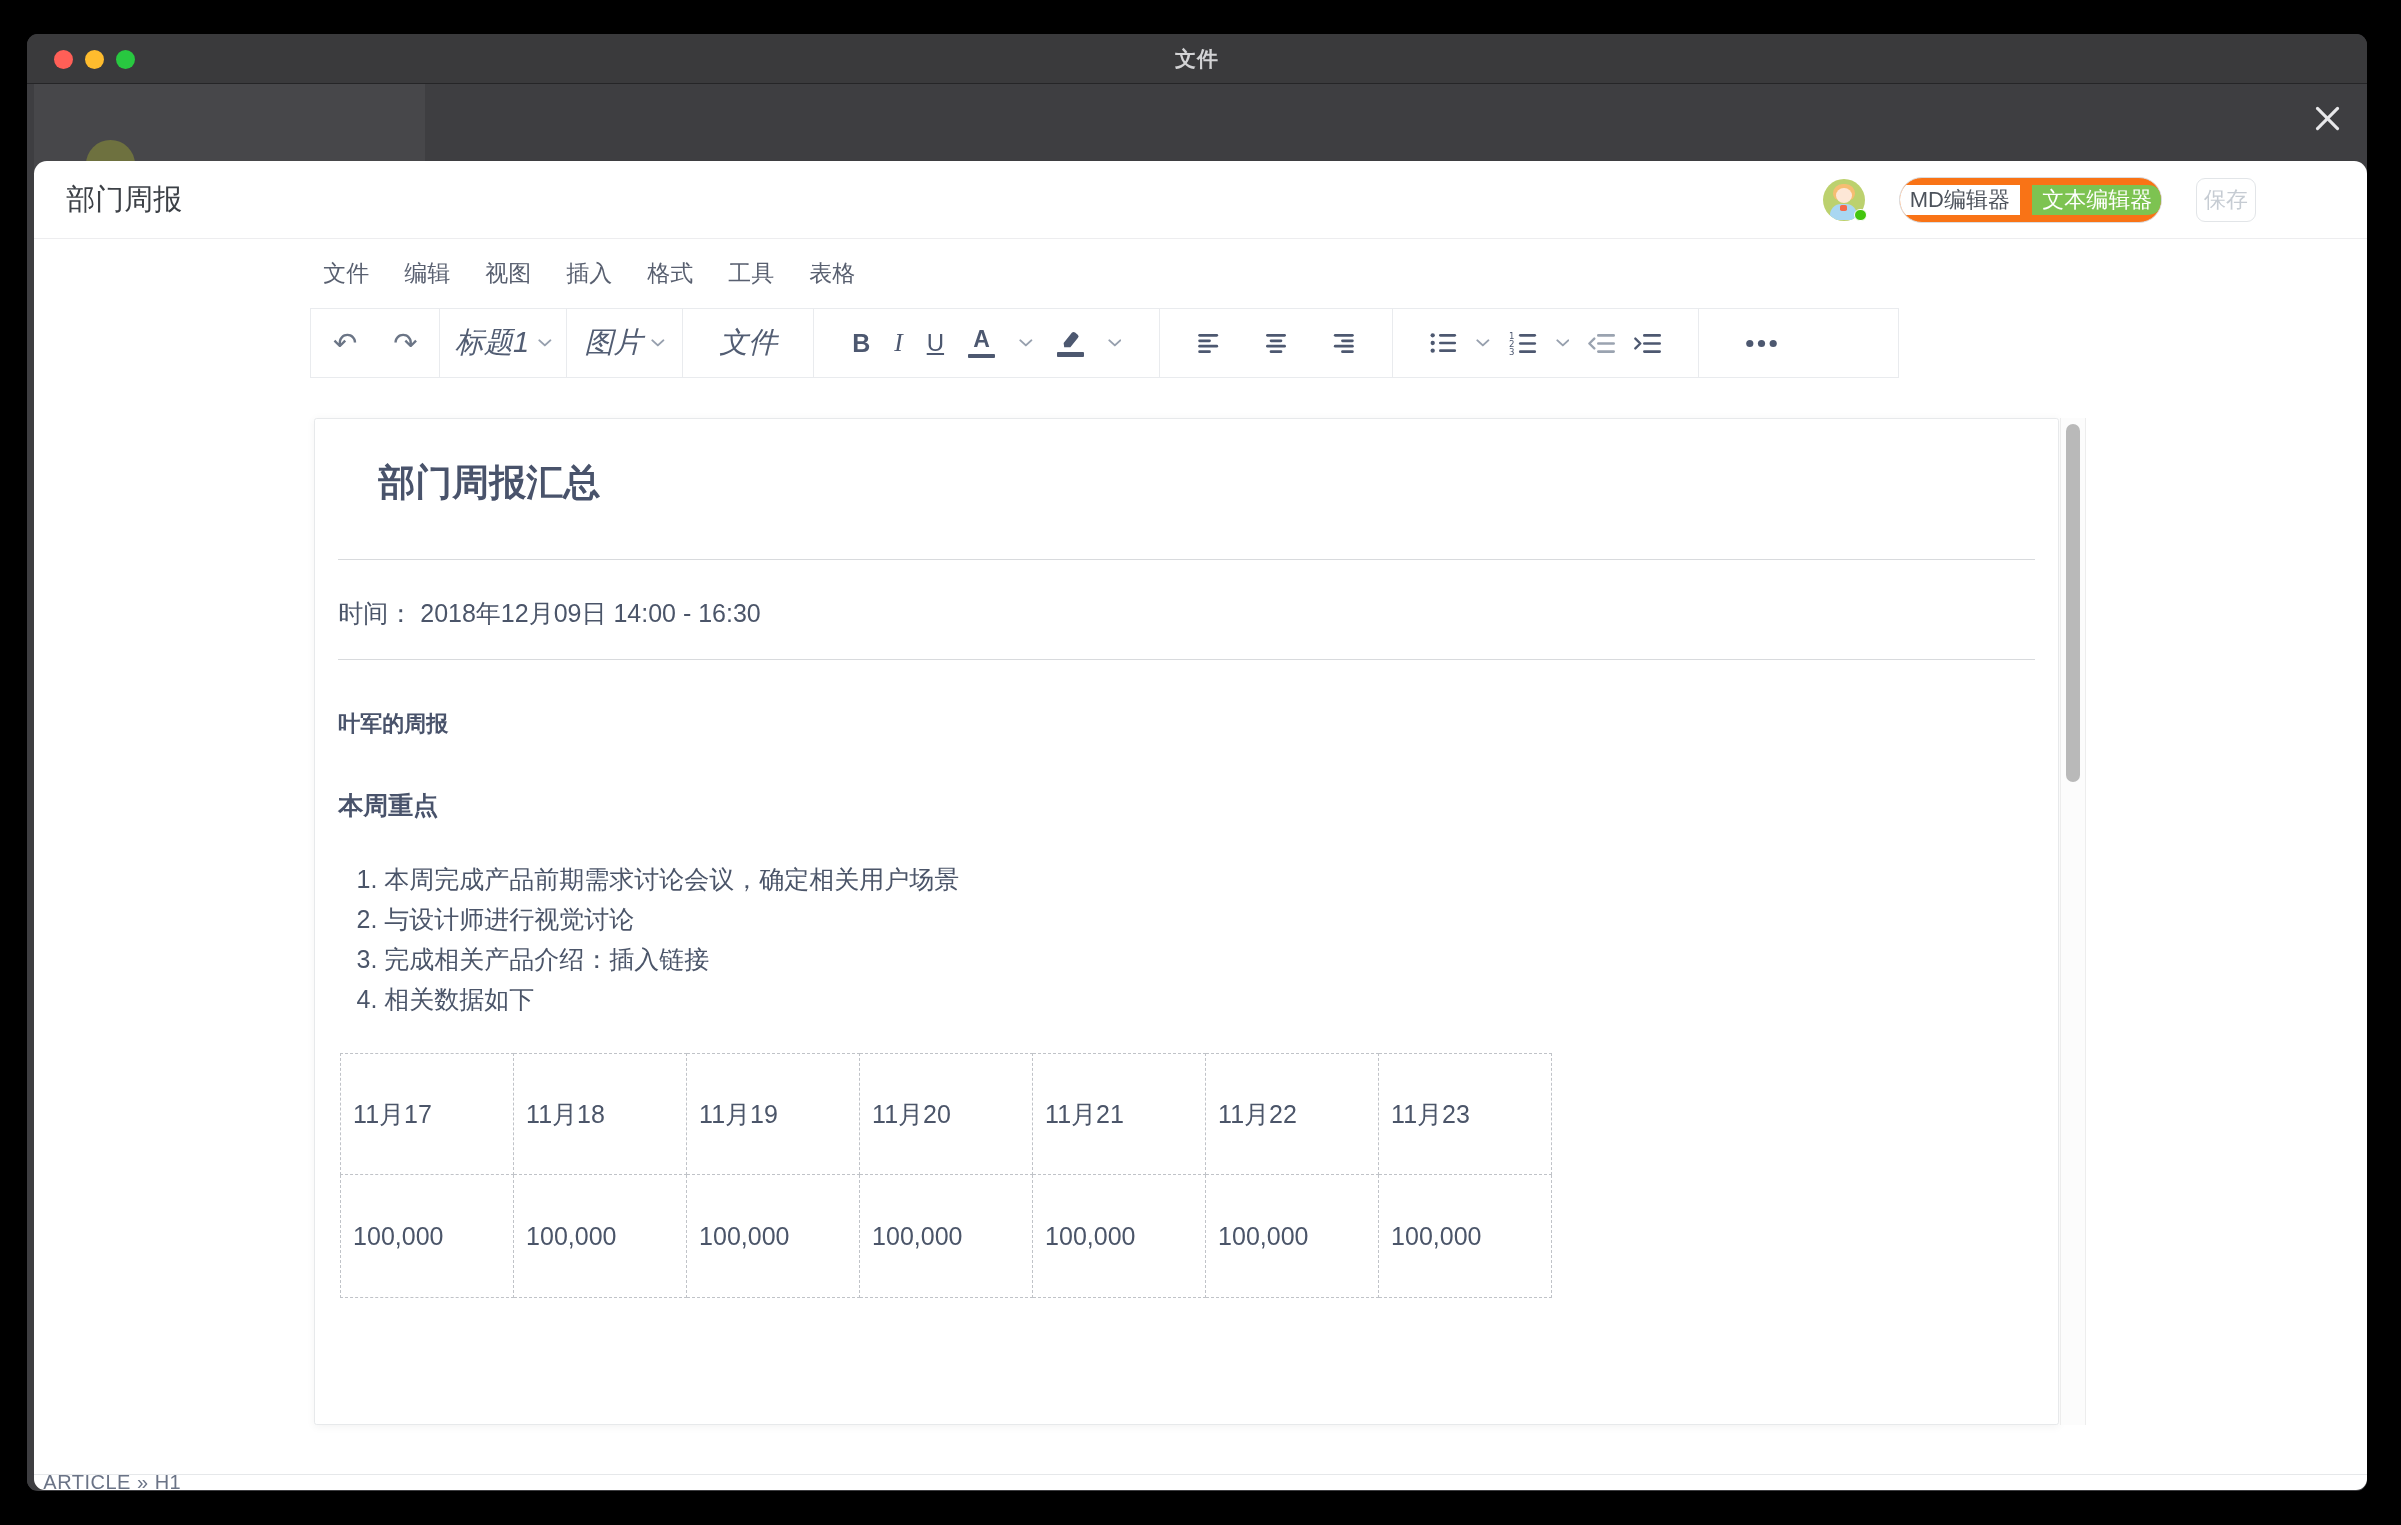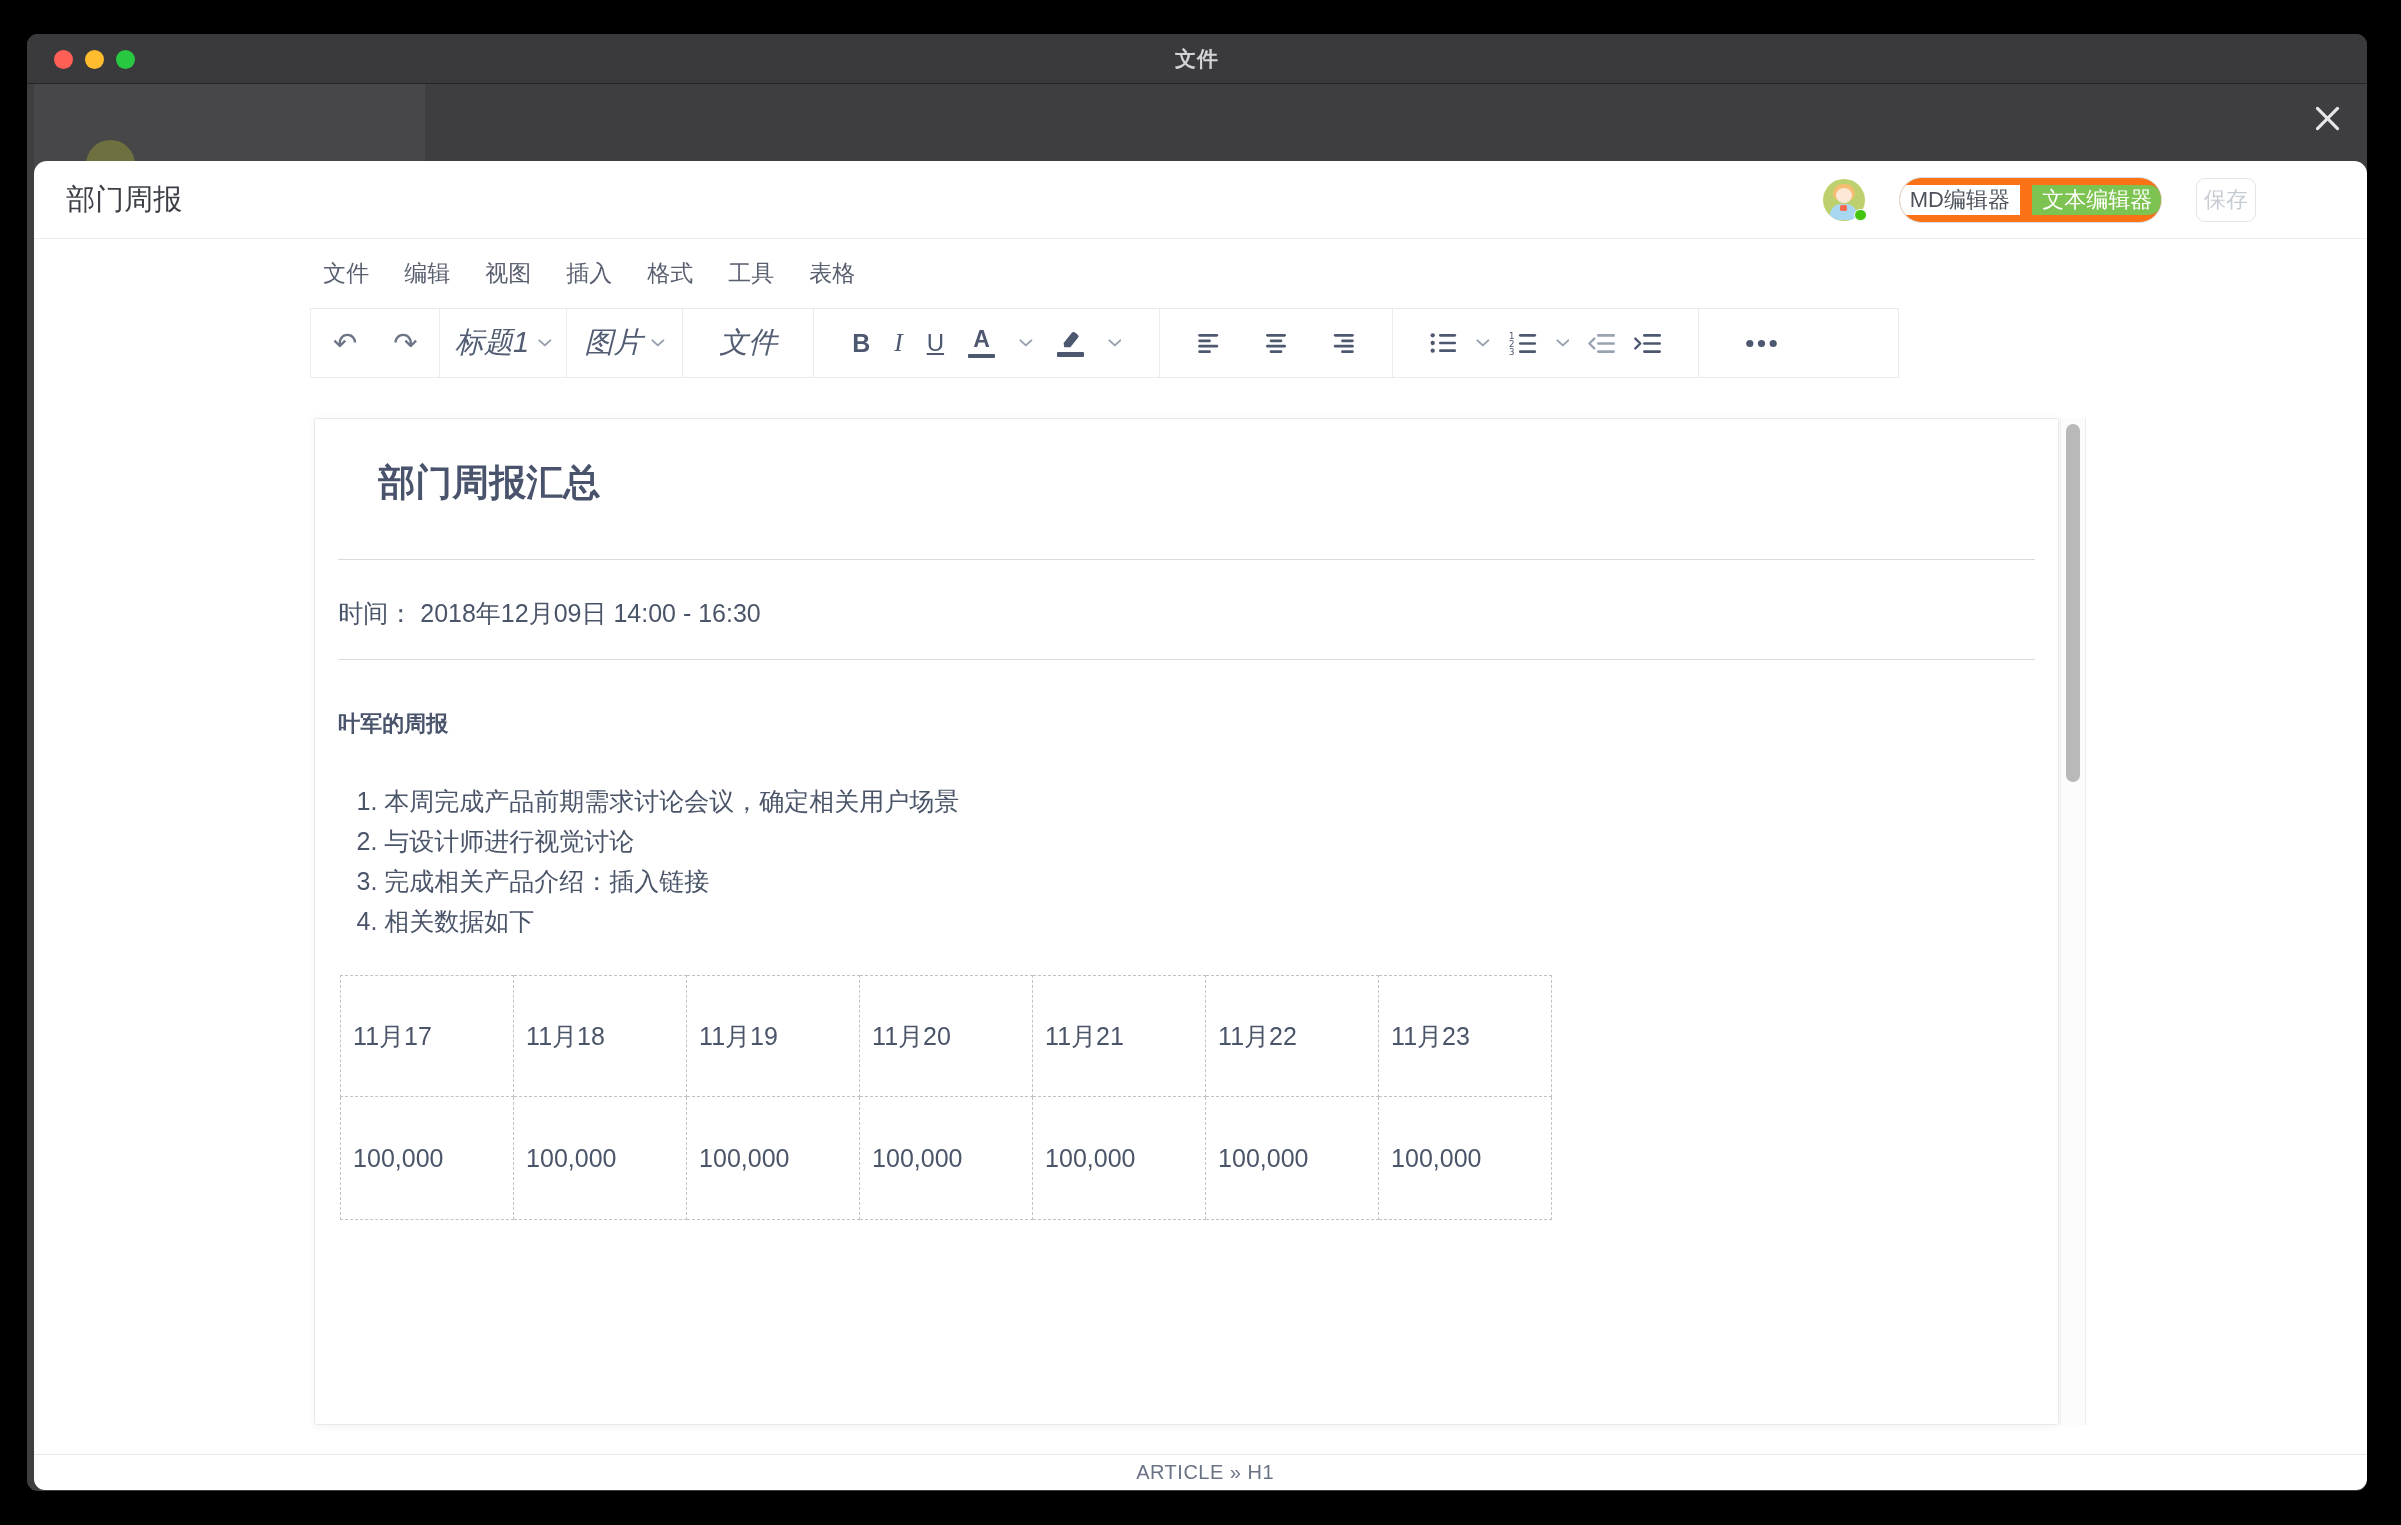--- a/index.html
+++ b/index.html
@@ -118,22 +118,22 @@
   .doc-table td { border:1.8px dashed #c0c3c8; padding-left:12px; vertical-align:middle; }
   .row-dates td { height:121px; }
   .row-values td { height:123px; }
 
   .scroll-track { position:absolute; left:2026px; top:40px; width:25.5px; height:1007px;
                   background:#fcfcfc; border-left:0.9px solid #ededed; border-right:0.9px solid #ededed; }
   .scroll-thumb { position:absolute; left:4.6px; top:6.4px; width:14.6px; height:358px;
                   background:#b9b9b9; border-radius:7.3px; }
 
   
-  .m-status { height:36px; flex:none; border-top:0.9px solid #e6e8ea; display:flex; align-items:center;
-              padding-left:9px; font-size:20px; color:#6a7386; letter-spacing:0.5px;justify-content:center; }
+  .m-status { height:16px; flex:none; border-top:0.9px solid #e6e8ea; display:flex; align-items:center;
+              padding-left:9px; font-size:20px; color:#6a7386; letter-spacing:0.5px; }
 </style>
 </head>
 <body>
 
 <div class="window">
 
   <div class="titlebar">
     <div class="lights">
       <span class="light light-red"></span>
       <span class="light light-yellow"></span>
@@ -346,20 +346,21 @@
         </div>
       </div>
 
       <div class="editor">
         <article class="doc-card">
           <h1>部门周报汇总</h1>
           <hr class="doc-hr hr1">
           <p class="time-line">时间： 2018年12月09日  14:00 - 16:30</p>
           <hr class="doc-hr hr2">
           <h2>叶军的周报</h2>
+          <h3 class="h3-focus">本周重点</h3>
           <ol class="doc-list">
             <li>本周完成产品前期需求讨论会议，确定相关用户场景</li>
             <li>与设计师进行视觉讨论</li>
             <li>完成相关产品介绍：插入链接</li>
             <li>相关数据如下</li>
           </ol>
           <table class="doc-table">
             <tbody>
               <tr class="row-dates">
                 <td>11月17</td>

